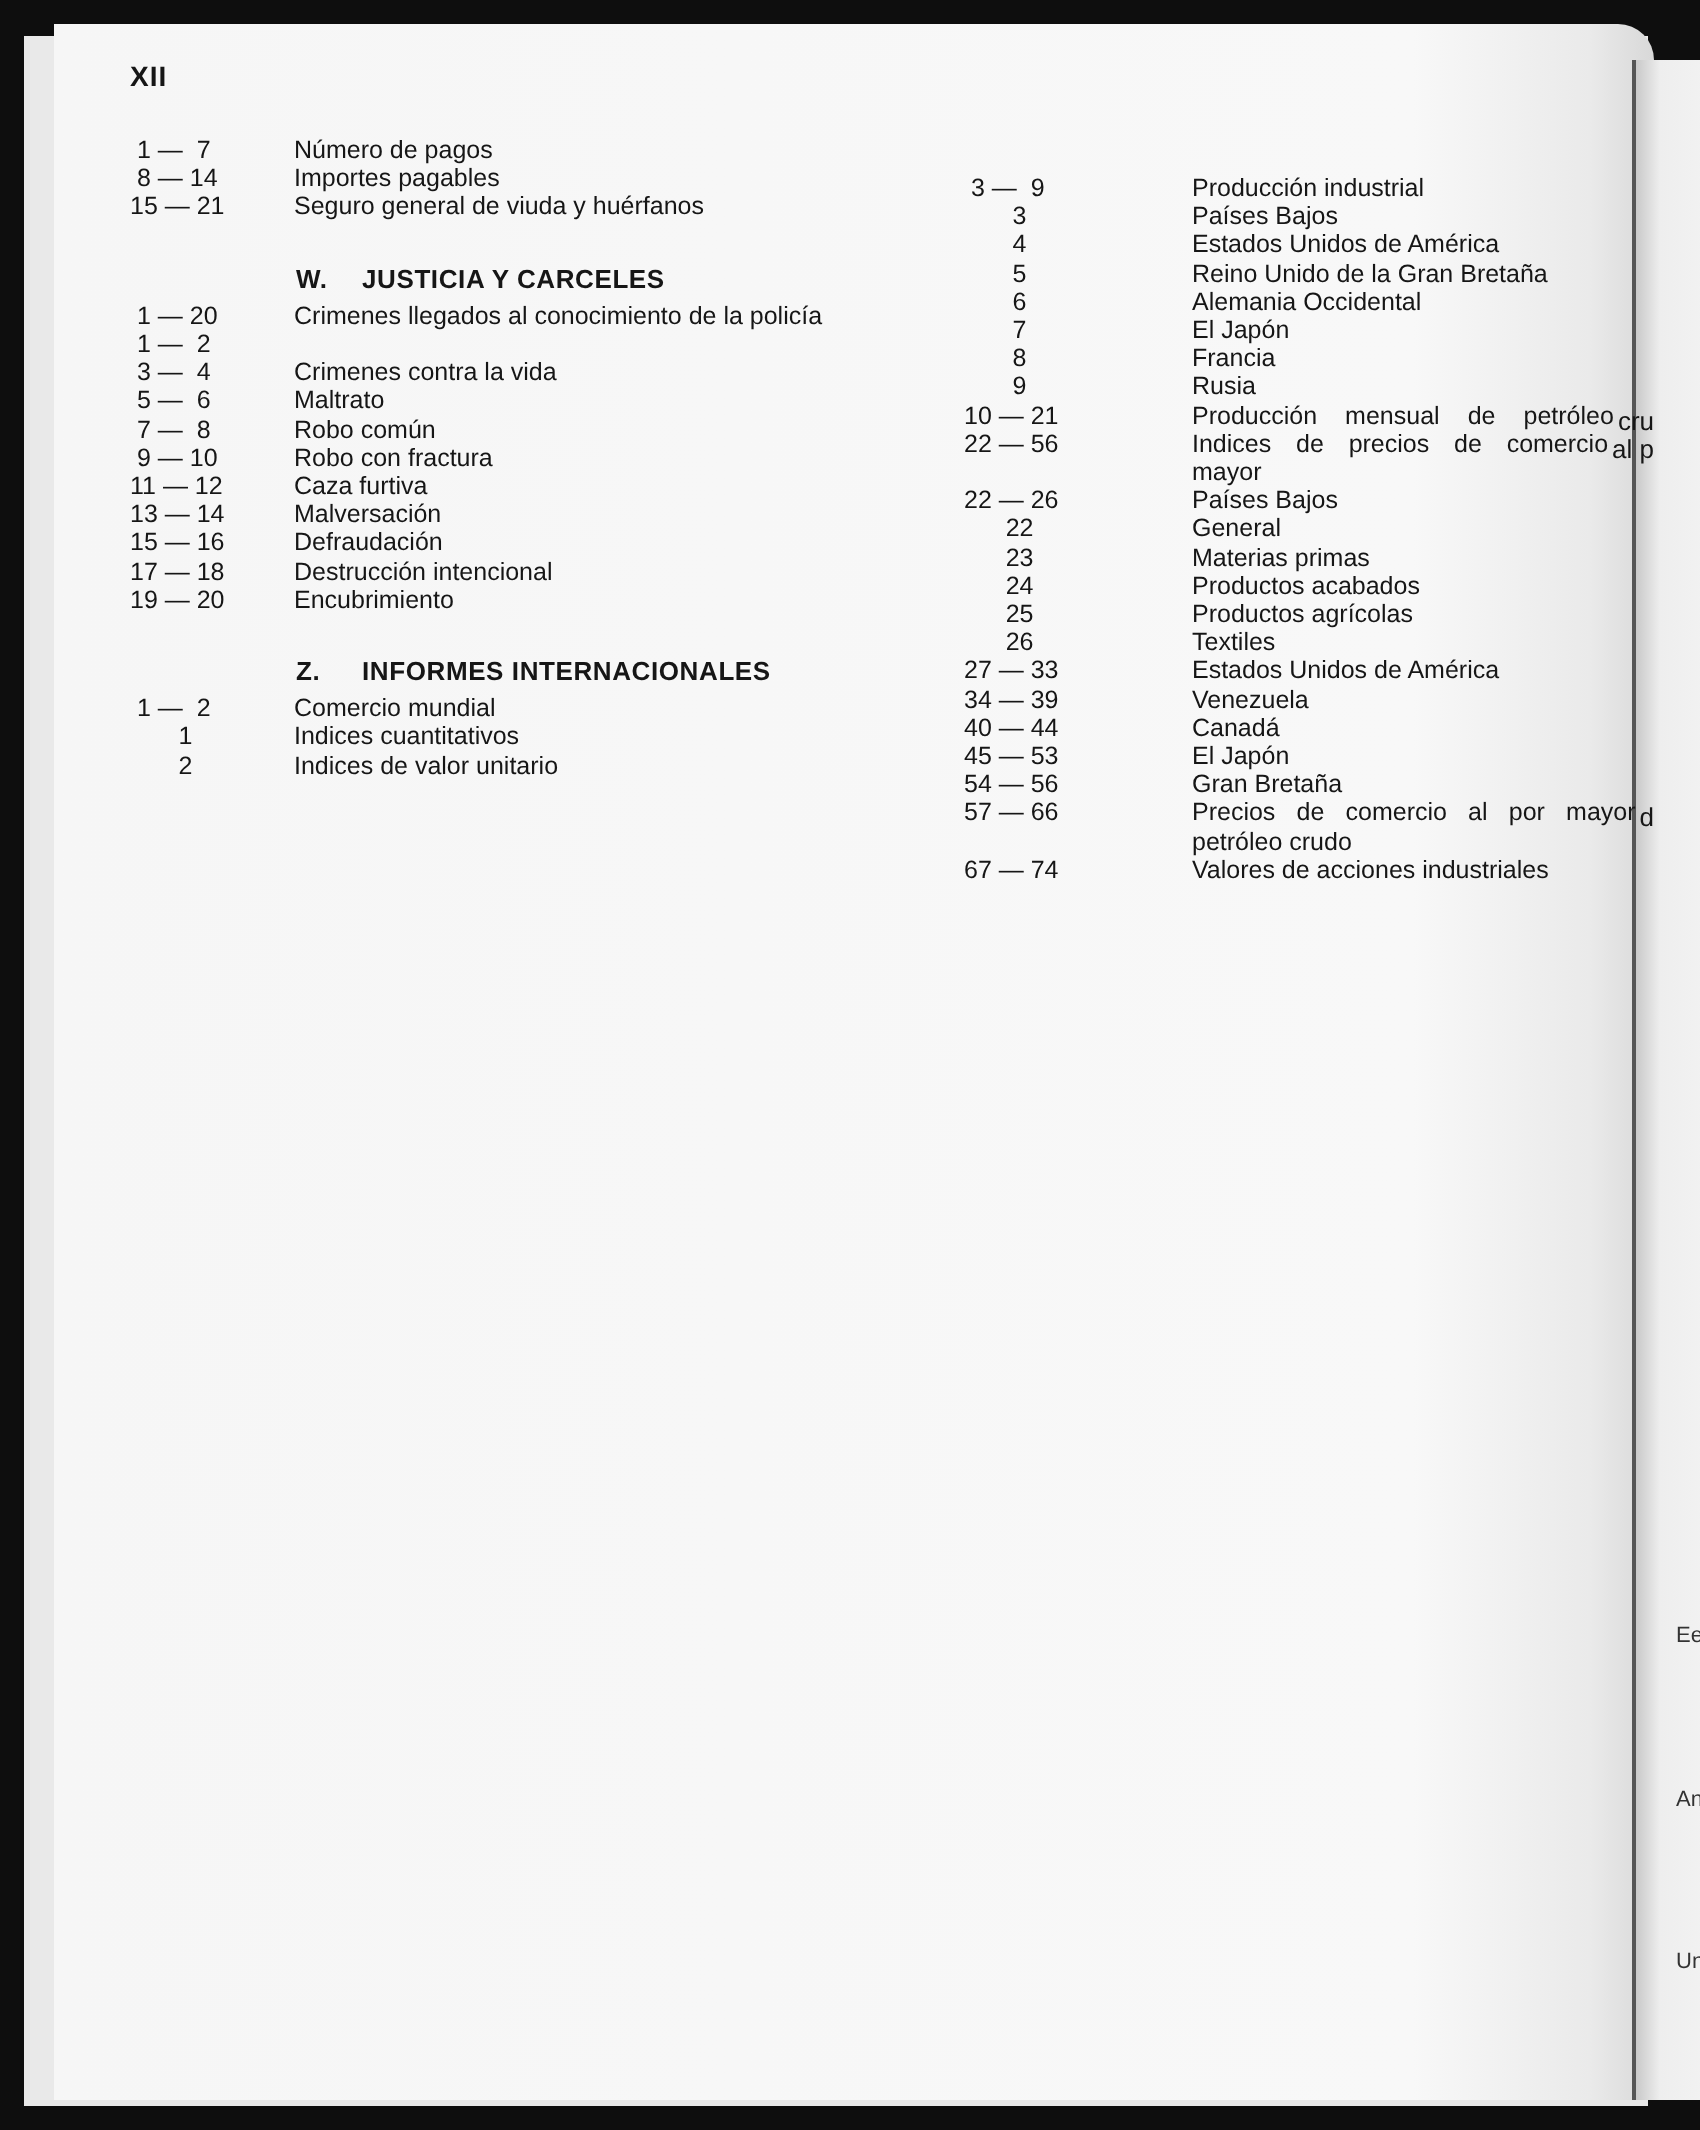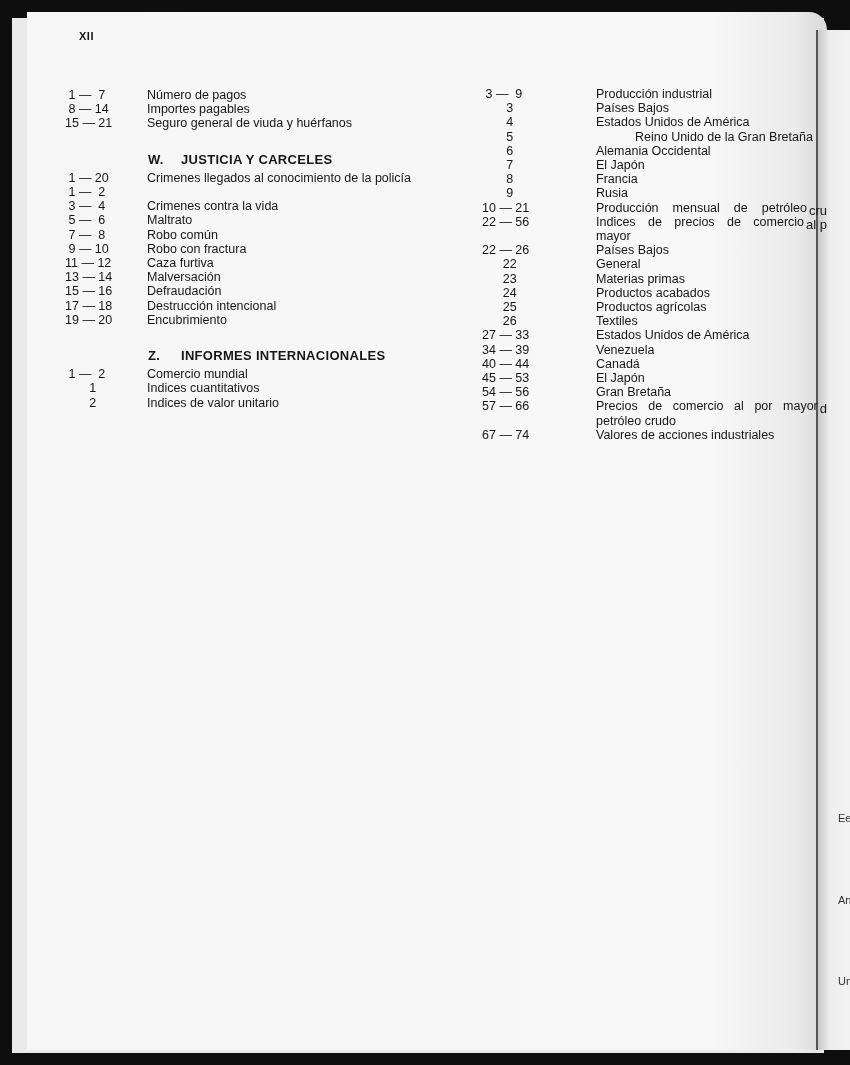--- a/index.html
+++ b/index.html
@@ -20,50 +20,50 @@
   }
   .next-page {
     position: absolute; left: 816px; top: 30px; width: 40px; height: 1020px;
     background: linear-gradient(to right, #c9c9c9, #eeeeee 30%, #f3f3f3);
     border-left: 2px solid #555;
   }
   .next-page .frag {
     position: absolute; left: 20px; font-size: 11px; color: #333; white-space: nowrap;
   }
   .folio {
-    position: absolute; left: 79px; top: 30px; font-size: 11px; font-weight: bold; letter-spacing: 0.5px;
+    position: absolute; left: 65px; top: 30px; font-size: 14px; font-weight: bold; letter-spacing: 0.5px;
   }
   .col { position: absolute; font-size: 12.5px; line-height: 14.2px; }
   .row { display: flex; position: relative; }
   .num { width: 82px; flex: none; white-space: pre; text-align: left; }
   .lbl { flex: 1; }
   .lbl.just { text-align: justify; text-align-last: left; }
   .lbl.justline { text-align: justify; text-align-last: justify; }
   .heading {
     font-weight: bold; font-size: 13px; letter-spacing: 0.3px; display: flex;
   }
   .heading .hl { width: 33px; flex: none; }
-  .overflow { white-space: nowrap; margin-left: 39px; }
+  .overflow { white-space: nowrap; }
   .tiny { font-size: 13px; }
 </style>
 </head>
 <body>
 
 <div class="page-under"></div>
 <div class="page"></div>
 
 <div class="next-page">
   <span class="frag" style="top:782px;text-align:center;">Ee</span>
   <span class="frag" style="top:864px;">An</span>
   <span class="frag" style="top:945px;">Un</span>
 </div>
 
 <div class="folio">XII</div>
 
-<div class="col" style="left:65px; top:88px; width:375px;">
+<div class="col" style="left:65px; top:68px; width:375px;">
   <div class="row">
     <span class="num"> 1 —  7</span>
     <span class="lbl">Número de pagos</span>
   </div>
   <div class="row">
     <span class="num"> 8 — 14</span>
     <span class="lbl">Importes pagables</span>
   </div>
   <div class="row">
     <span class="num">15 — 21</span>

